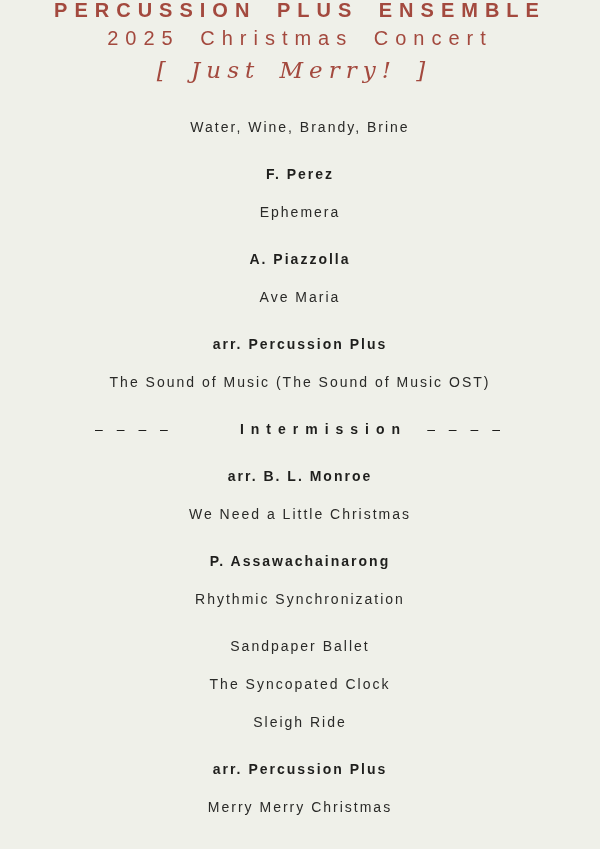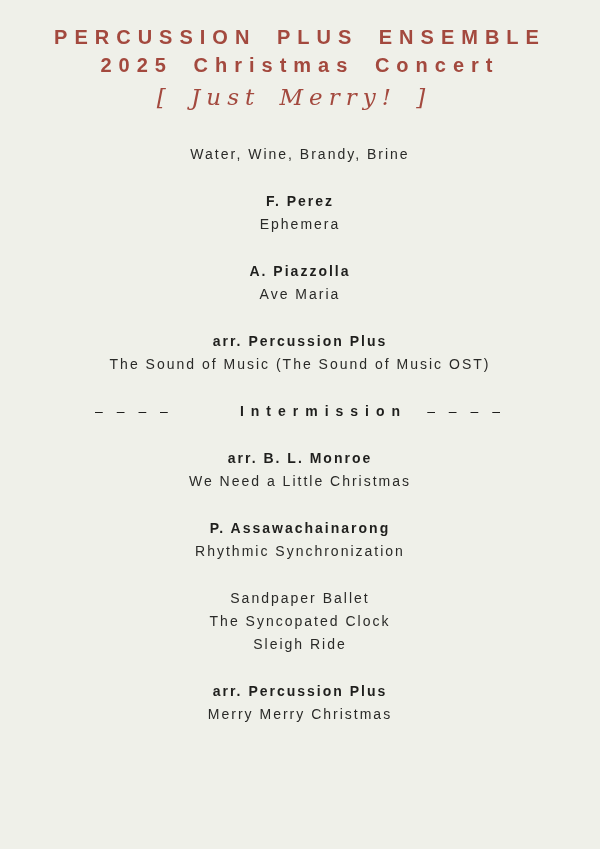--- a/index.html
+++ b/index.html
@@ -11,37 +11,36 @@
     height: 849px;
     background: #EFF0E9;
     font-family: "Liberation Sans", sans-serif;
     color: #242422;
     overflow: hidden;
   }
   .page {
     width: 600px;
     height: 694px;
     box-sizing: border-box;
-    padding-top: 27px;
     text-align: center;
   }
   
   .title-line1 {
     margin: 0;
     font-size: 20px;
     font-weight: bold;
     line-height: 20px;
     letter-spacing: 7px;
     word-spacing: 8px;
     color: #A3493E;
   }
   .title-line2 {
     margin: 8px 0 0 0;
     font-size: 20px;
-    font-weight: bold;
+    font-weight: normal;
     line-height: 20px;
     letter-spacing: 7px;
     word-spacing: 8px;
     color: #A3493E;
   }
   .title-line3 {
     margin: 10px 12px 0 0;
     font-family: "DejaVu Serif", serif;
     font-style: italic;
     font-size: 23px;
@@ -58,21 +57,21 @@
     margin: 0 0 31px 0;
   }
   .composer {
     font-size: 14px;
     font-weight: bold;
     line-height: 16px;
     letter-spacing: 2px;
     color: #1F1F1D;
   }
   .piece {
-    margin-top: 7px;
+    margin-top: 22px;
     font-size: 14px;
     font-weight: normal;
     line-height: 16px;
     letter-spacing: 2px;
     color: #2A2A28;
   }
   .piece:empty { display: none; }
   
   .intermission {
     margin: 30px 0 31px 0;

